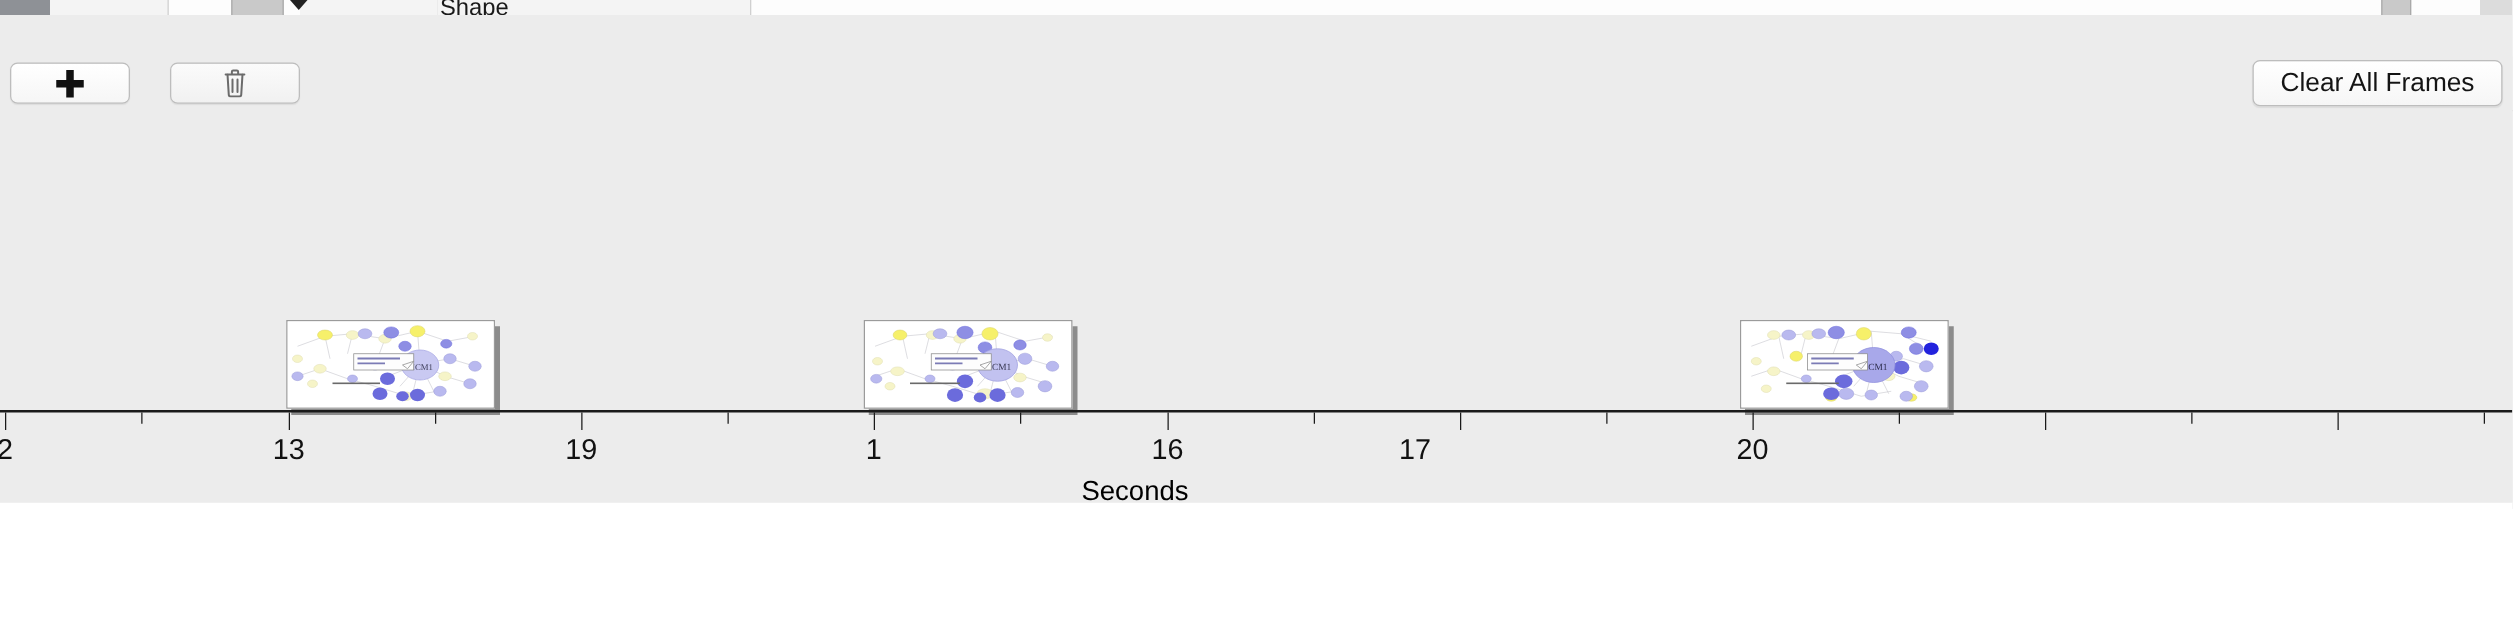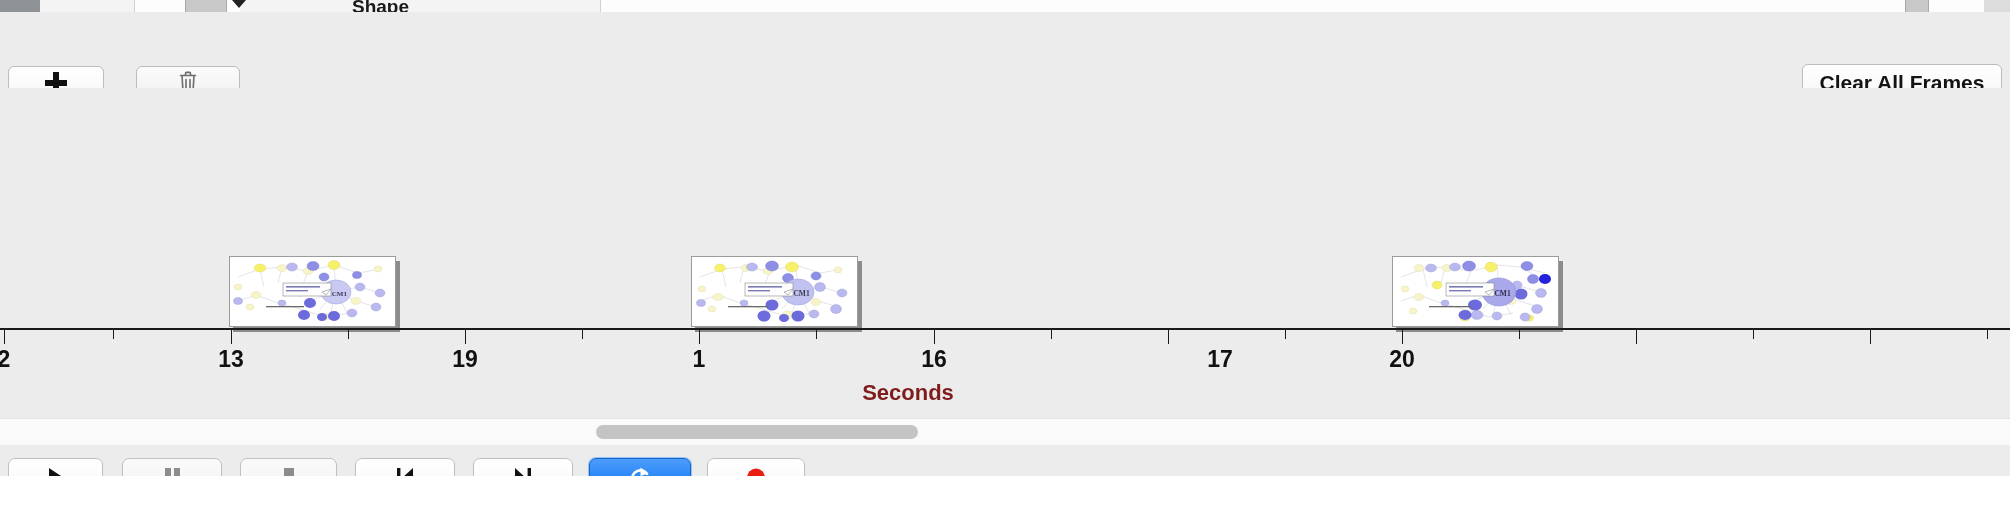--- a/index.html
+++ b/index.html
@@ -2,21 +2,21 @@
 <html><head>
 <meta charset="utf-8">
 <style>
   html,body{margin:0;padding:0;}
   body{
     width:2010px;height:510px;overflow:hidden;
     font-family:"Liberation Sans", sans-serif;
     background:#ffffff;
     -webkit-font-smoothing:antialiased;
   }
-  .app{position:relative;width:2010px;height:476px;overflow:hidden;background:#ececec;font-weight:bold;}
+  .app{position:relative;width:2010px;height:402px;overflow:hidden;background:#ececec;}
 
   
   .bg-strip{position:absolute;left:0;top:0;width:2010px;height:12px;background:#fdfdfd;overflow:hidden;}
   .bg-seg{position:absolute;top:0;height:12px;background:#f4f4f4;border-right:1px solid #d0d0d0;}
   .bg-dark{position:absolute;top:0;height:12px;background:#8e9196;}
   .bg-text{position:absolute;top:-4px;font-size:19px;color:#1a1a1a;font-family:"Liberation Sans",sans-serif;white-space:nowrap;}
   .bg-caret{position:absolute;top:0;width:0;height:0;border-left:7px solid transparent;border-right:7px solid transparent;border-top:8px solid #222;}
   .bg-knob{position:absolute;top:0;height:12px;background:#c9c9c9;border-left:1px solid #a9a9a9;border-right:1px solid #a9a9a9;}
   .bg-corner{position:absolute;top:0;width:26px;height:12px;background:#dcdcdc;}
 
@@ -38,21 +38,21 @@
   }
 
   
   .toolbar{position:absolute;left:0;top:45px;width:2010px;height:43px;background:#ececec;border-bottom:1px solid #c6c6c6;}
   .btn{
     position:absolute;box-sizing:border-box;
     border:1px solid #bdbdbd;border-radius:6px;
     background:linear-gradient(#ffffff,#f6f6f6);
     box-shadow:0 1px 1px rgba(0,0,0,.07);
     display:flex;align-items:center;justify-content:center;
-    font-size:21px;color:#141414;cursor:default;margin-top:16px;
+    font-size:21px;color:#141414;cursor:default;
   }
   .btn.flat{background:linear-gradient(#fbfbfb,#f1f1f1);}
   .btn-add{left:8px;top:5px;width:96px;height:33px;}
   .btn-del{left:136px;top:5px;width:104px;height:33px;}
   .btn-clear{right:8px;top:3px;width:200px;height:37px;font-size:21px;}
 
   .plus{position:relative;width:22px;height:22px;}
   .plus:before,.plus:after{content:"";position:absolute;background:#111;}
   .plus:before{left:8px;top:0;width:6px;height:22px;}
   .plus:after{left:0;top:8px;width:22px;height:6px;}
@@ -67,21 +67,21 @@
   .thumb{
     position:relative;background:#ffffff;border:1px solid #9b9b9b;overflow:hidden;
   }
   .thumb svg{display:block;}
 
   
   .axis-line{position:absolute;left:0;top:240px;width:2010px;height:2px;background:#1a1a1a;}
   .tick{position:absolute;top:242px;width:1px;height:14px;background:#1a1a1a;}
   .tick.minor{height:9px;}
   .tick-lbl{position:absolute;top:258px;font-size:23px;color:#111;transform:translateX(-50%);white-space:nowrap;}
-  .axis-title{position:absolute;top:292px;font-size:22px;color:#7f1d1d;transform:translateX(-50%);}
+  .axis-title{position:absolute;top:292px;font-size:22px;color:#000000;transform:translateX(-50%);}
 
   
   .scrollrow{position:absolute;left:0;top:418px;width:2010px;height:26px;background:#fafafa;border-top:1px solid #e3e3e3;border-bottom:1px solid #9e9e9e;}
   .scrollthumb{position:absolute;top:6px;height:14px;border-radius:7px;background:#c4c4c4;}
 
   
   .transport{position:absolute;left:0;top:445px;width:2010px;height:65px;background:#ececec;}
   .tbtn{
     position:absolute;top:13px;height:39px;box-sizing:border-box;
     border:1px solid #c0c0c0;border-radius:7px;
@@ -346,21 +346,21 @@
     <div class="tick" style="left:1636px;"></div>
     <div class="tick minor" style="left:1753px;"></div>
     <div class="tick" style="left:1870px;"></div>
     <div class="tick minor" style="left:1987px;"></div>
 
     <div class="tick-lbl" style="left:4px;">2</div>
     <div class="tick-lbl" style="left:231px;">13</div>
     <div class="tick-lbl" style="left:465px;">19</div>
     <div class="tick-lbl" style="left:699px;">1</div>
     <div class="tick-lbl" style="left:934px;">16</div>
-    <div class="tick-lbl" style="left:1220px;">17</div>
+    <div class="tick-lbl" style="left:1132px;">17</div>
     <div class="tick-lbl" style="left:1402px;">20</div>
 
     <div class="axis-title" style="left:908px;">Seconds</div>
   </div>
 
   <div class="scrollrow">
     <div class="scrollthumb" style="left:596px;width:322px;"></div>
   </div>
 
   <div class="transport">

